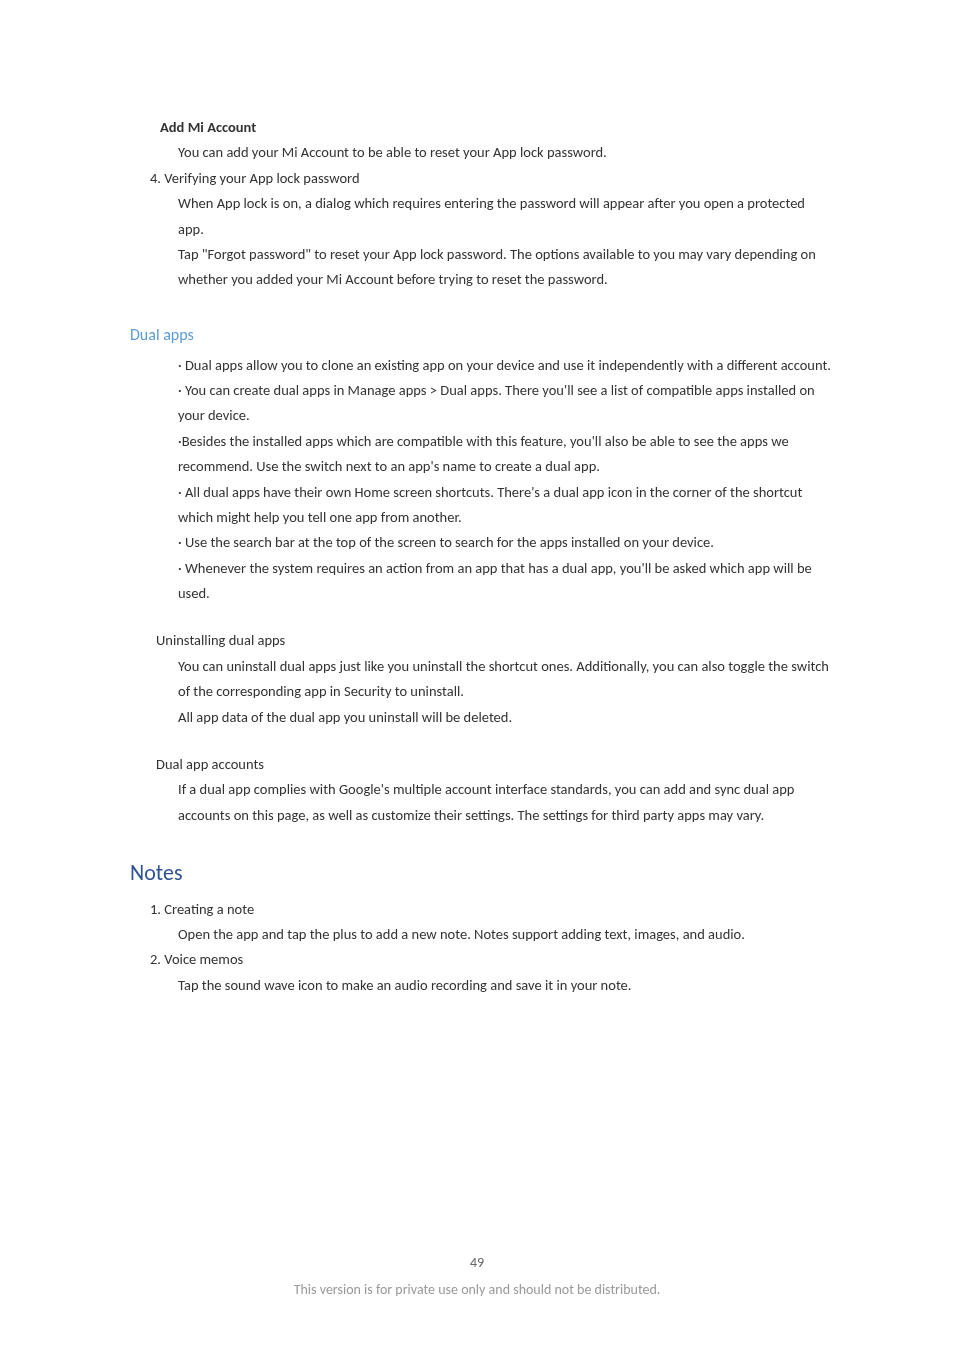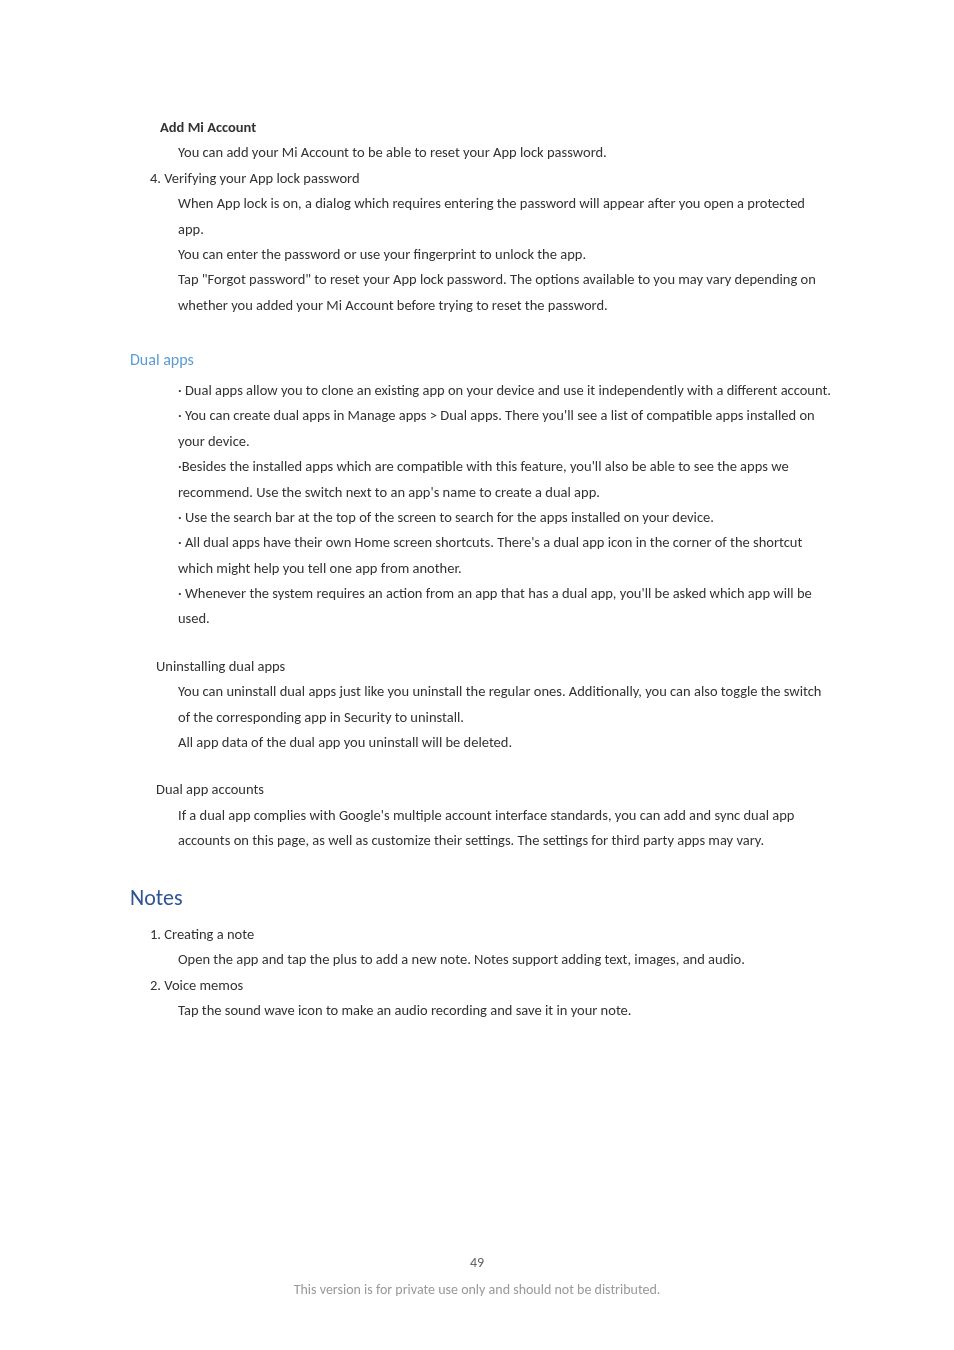--- a/index.html
+++ b/index.html
@@ -75,33 +75,32 @@
 </head>
 <body>
 
 <div class="content">
 
   <div class="h4">Add Mi Account</div>
   <div class="body-indent">You can add your Mi Account to be able to reset your App lock password.</div>
 
   <div class="h4-num">4. Verifying your App lock password</div>
   <div class="body-indent">When App lock is on, a dialog which requires entering the password will appear after you open a protected app.</div>
-  <div class="body-indent">You can enter the password or use your fingerprint to unlock the app.</div>
   <div class="body-indent">Tap "Forgot password" to reset your App lock password. The options available to you may vary depending on whether you added your Mi Account before trying to reset the password.</div>
 
   <div class="h3">Dual apps</div>
   <div class="after-h3">· Dual apps allow you to clone an existing app on your device and use it independently with a different account.</div>
   <div class="after-h3">· You can create dual apps in Manage apps &gt; Dual apps. There you'll see a list of compatible apps installed on your device.</div>
   <div class="after-h3">·Besides the installed apps which are compatible with this feature, you'll also be able to see the apps we recommend. Use the switch next to an app's name to create a dual app.</div>
+  <div class="after-h3">· All dual apps have their own Home screen shortcuts. There's a dual app icon in the corner of the shortcut which might help you tell one app from another.</div>
   <div class="after-h3">· Use the search bar at the top of the screen to search for the apps installed on your device.</div>
-  <div class="after-h3">· All dual apps have their own Home screen shortcuts. There's a dual app icon in the corner of the shortcut which might help you tell one app from another.</div>
   <div class="after-h3">· Whenever the system requires an action from an app that has a dual app, you'll be asked which app will be used.</div>
 
   <div class="subhead">Uninstalling dual apps</div>
-  <div class="body-indent">You can uninstall dual apps just like you uninstall the regular ones. Additionally, you can also toggle the switch of the corresponding app in Security to uninstall.</div>
+  <div class="body-indent">You can uninstall dual apps just like you uninstall the shortcut ones. Additionally, you can also toggle the switch of the corresponding app in Security to uninstall.</div>
   <div class="body-indent">All app data of the dual app you uninstall will be deleted.</div>
 
   <div class="subhead">Dual app accounts</div>
   <div class="body-indent">If a dual app complies with Google's multiple account interface standards, you can add and sync dual app accounts on this page, as well as customize their settings. The settings for third party apps may vary.</div>
 
   <div class="h2">Notes</div>
 
   <div class="h4-num" style="margin-top:4px">1. Creating a note</div>
   <div class="body-indent">Open the app and tap the plus to add a new note. Notes support adding text, images, and audio.</div>
 

